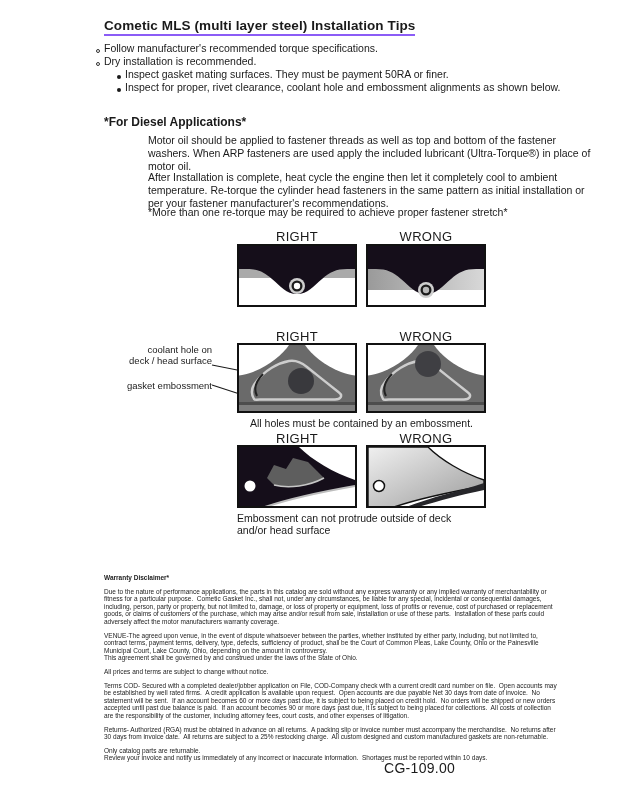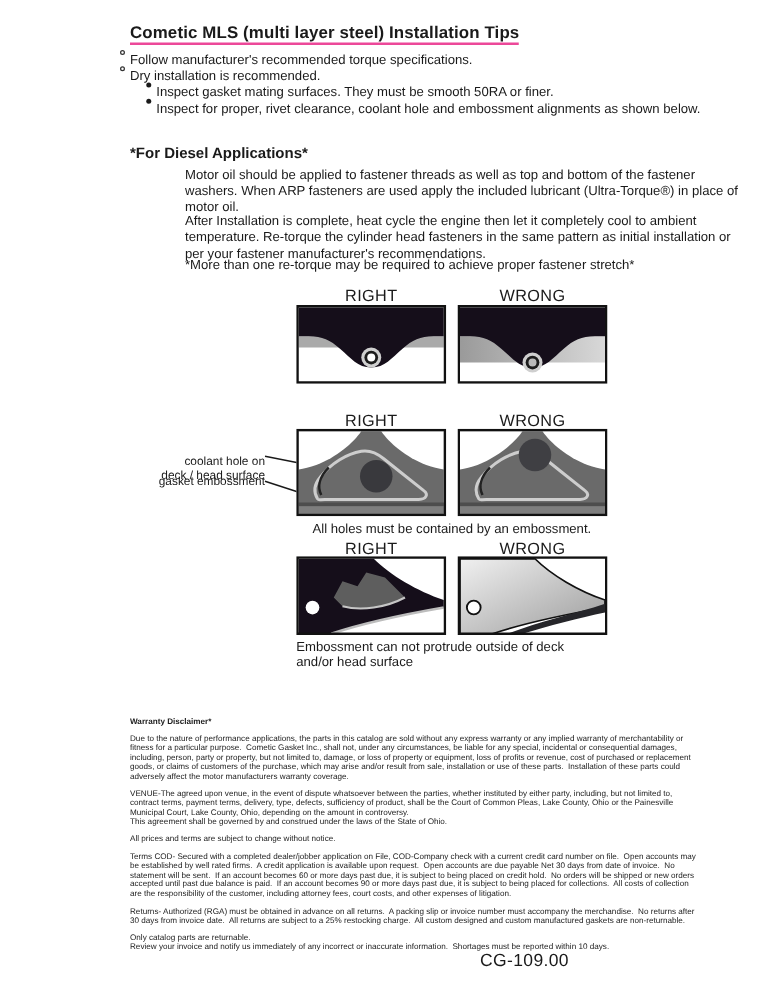--- a/index.html
+++ b/index.html
@@ -4,24 +4,24 @@
 <style>
   * { margin:0; padding:0; box-sizing:border-box; }
   html,body { background:#fff; }
   .page {
     position:relative; width:618px; height:800px; background:#ffffff;
     font-family:"Liberation Sans", sans-serif; color:#1a1a1a; overflow:hidden;
   }
   .abs { position:absolute; }
   .title {
     left:104px; top:18px; font-size:13.5px; font-weight:bold;
-    border-bottom:2px solid #ec4899; padding-bottom:1px; letter-spacing:.1px;
+    border-bottom:2px solid #8b5cf6; padding-bottom:1px; letter-spacing:.1px;
   }
   .bullets { left:96px; top:42px; width:470px; font-size:10.5px; line-height:13px; }
-  .bullet { display:flex; align-items:flex-start; }
+  .bullet { display:flex; align-items:flex-end; }
   .b-circle {
     width:4px; height:4px; border:1px solid #333; border-radius:50%;
     display:inline-block; margin-right:4px; flex:none; position:relative; top:-2px;
   }
   .sub { margin-left:21px; }
   .b-dot {
     width:4px; height:4px; background:#1a1a1a; border-radius:50%;
     display:inline-block; margin-right:4px; flex:none; position:relative; top:-2px;
   }
   .h2 { left:104px; top:115px; font-size:12px; font-weight:bold; }
@@ -47,21 +47,21 @@
     <div class="bullet">
       <span class="b-circle"></span>
       <span>Follow manufacturer's recommended torque specifications.</span>
     </div>
     <div class="bullet">
       <span class="b-circle"></span>
       <span>Dry installation is recommended.</span>
     </div>
     <div class="bullet sub">
       <span class="b-dot"></span>
-      <span>Inspect gasket mating surfaces.  They must be smooth 50RA or finer.</span>
+      <span>Inspect gasket mating surfaces.  They must be payment 50RA or finer.</span>
     </div>
     <div class="bullet sub">
       <span class="b-dot"></span>
       <span>Inspect for proper, rivet clearance, coolant hole and embossment alignments as shown below.</span>
     </div>
   </div>
 
   <div class="abs h2">*For Diesel Applications*</div>
   <div class="abs para" style="top:134px;">Motor oil should be applied to fastener threads as well as top and bottom of the fastener washers. When ARP fasteners are used apply the included lubricant (Ultra-Torque®) in place of motor oil.</div>
   <div class="abs para" style="top:171px;">After Installation is complete, heat cycle the engine then let it completely cool to ambient temperature. Re-torque the cylinder head fasteners in the same pattern as initial installation or per your fastener manufacturer's recommendations.</div>
@@ -95,21 +95,21 @@
       <circle cx="60" cy="46" r="8" fill="#cfcfcf"></circle>
       <circle cx="60" cy="46" r="5.5" fill="#1c1c1c"></circle>
       <circle cx="60" cy="46" r="3.2" fill="#b9b9b9"></circle>
       <rect x="1" y="1" width="118" height="61" fill="none" stroke="#111" stroke-width="2"></rect>
     </svg>
   </div>
 
   <div class="abs fig-label" style="left:237px; top:329px;">RIGHT</div>
   <div class="abs fig-label" style="left:366px; top:329px;">WRONG</div>
 
-  <div class="abs side-label" style="top:345px;margin-top:20px;">
+  <div class="abs side-label" style="top:345px;">
     <div>coolant hole on</div>
     <div>deck / head surface</div>
   </div>
   <div class="abs side-label" style="top:381px;">gasket embossment</div>
 
   <svg class="abs" style="left:211px; top:361px;" width="92" height="40" viewBox="0 0 92 40">
     <line x1="1" y1="4" x2="87" y2="21" stroke="#1a1a1a" stroke-width="1.1"></line>
     <line x1="1" y1="24" x2="41" y2="37" stroke="#1a1a1a" stroke-width="1.1"></line>
   </svg>
 

